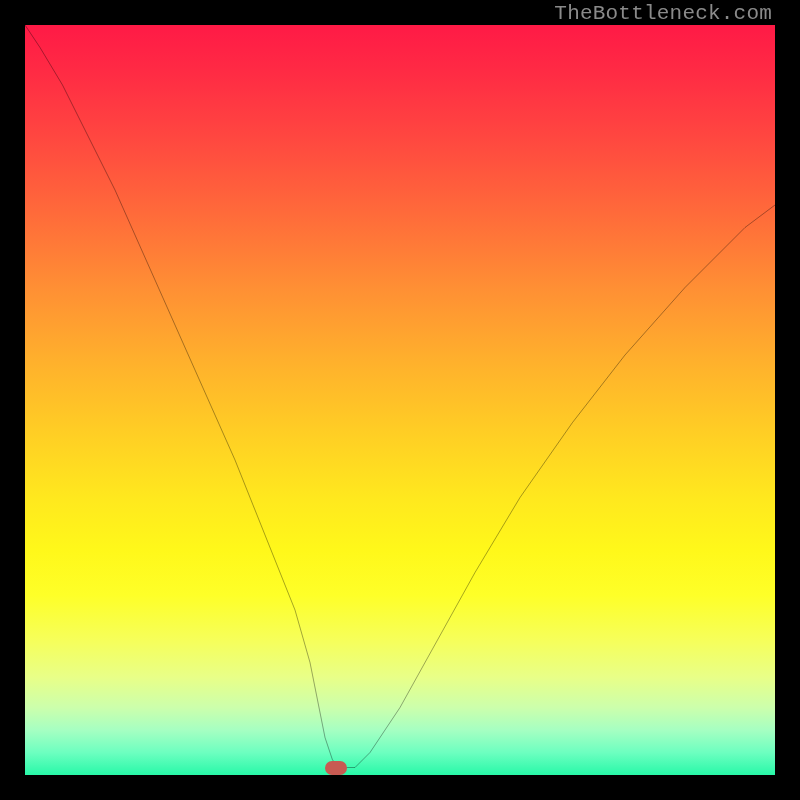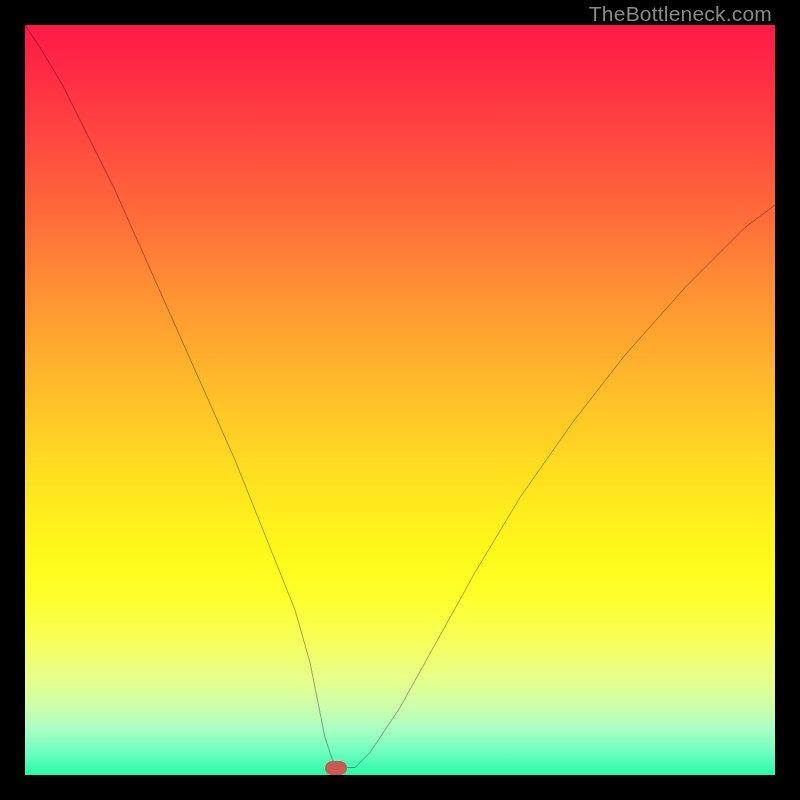--- a/index.html
+++ b/index.html
@@ -56,21 +56,21 @@
     height: 14px;
     background: #c85a52;
     border-radius: 7px;
     transform: translate(-50%, -50%);
   }
   .watermark {
     position: absolute;
     top: 2px;
     right: 28px;
     color: #8a8a8a;
-    font-family: Liberation Sans, sans-serif;
+    font-family: Liberation Mono, monospace;
     font-size: 21px;
     letter-spacing: 0.2px;
   }
 </style>
 </head>
 <body>
 
 <div class="frame">
   <div class="watermark">TheBottleneck.com</div>
   <div class="plot-area">

